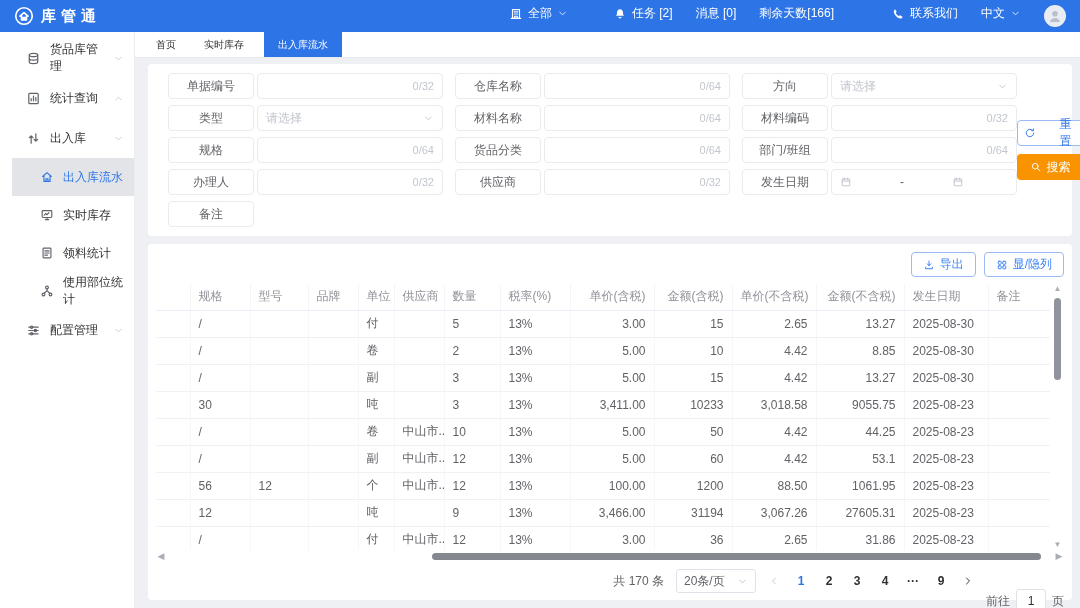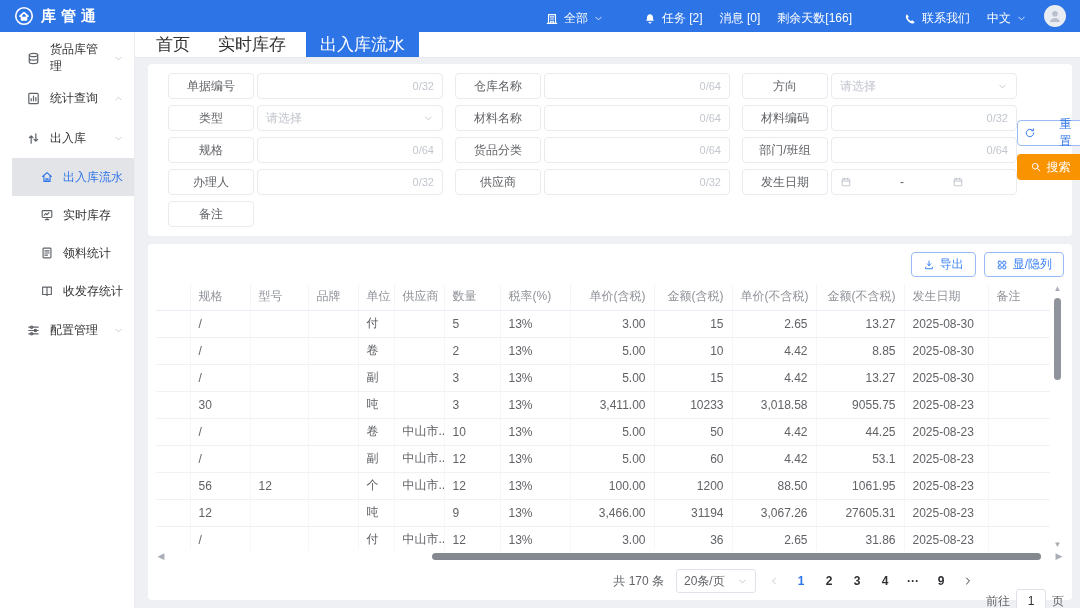--- a/index.html
+++ b/index.html
@@ -10,41 +10,41 @@
     font-size:12px; color:#303133; background:#eef0f4;
   }
   .ic { display:block; }
   .ic * { fill:none; stroke:currentColor; stroke-width:1.3; stroke-linecap:round; stroke-linejoin:round; }
   .ic .fill { fill:currentColor; stroke:none; }
 
   
   .topbar { height:32px; background:#2d74e7; color:#fff; display:flex; align-items:center; padding:0 14px; }
   .brand { display:flex; align-items:center; gap:7px; font-size:15px; font-weight:bold; }
   .brand-text { letter-spacing:5px; }
-  .top-right { margin-left:auto; display:flex; align-items:flex-end; gap:17px; font-size:12px; }
+  .top-right { margin-left:auto; display:flex; align-items:flex-start; gap:23px; font-size:12px; }
   .top-item { display:flex; align-items:center; gap:5px; cursor:pointer; white-space:nowrap; }
   .scope-group { margin-right:22px; }
   .contact-group { margin-left:34px; }
   .avatar { width:22px; height:22px; border-radius:50%; background:#e9edf3; color:#b9c0cc; display:flex; align-items:center; justify-content:center; overflow:hidden; }
   .chev { opacity:.9; }
   .chev.up svg { transform:rotate(180deg); }
 
   
   .layout { display:flex; height:576px; }
   .sidebar { width:135px; background:#fff; flex-shrink:0; border-right:1px solid #ececf0; padding-top:6px;padding-left:12px; }
   .side-item { height:40px; display:flex; align-items:center; gap:9px; padding:0 10px 0 14px; cursor:pointer; color:#303133; }
   .side-item .schev { margin-left:auto; color:#bfc3cc; }
   .sicon { color:#5f6368; display:flex; flex-shrink:0; }
   .side-sub { height:38px; display:flex; align-items:center; gap:9px; padding-left:28px; cursor:pointer; color:#303133; }
   .side-sub.active { background:#e3e4e8; color:#2d74e7; }
   .side-sub.active .sicon { color:#2d74e7; }
 
   .main { flex:1; min-width:0; display:flex; flex-direction:column; }
   .tabbar { background:#fff; height:26px; flex-shrink:0; display:flex; align-items:stretch; padding-left:13px; gap:12px; border-bottom:1px solid #e8eaee; }
-  .tab { display:flex; align-items:center; padding:0 8px; cursor:pointer; font-size:17px; }
+  .tab { display:flex; align-items:center; padding:0 8px; cursor:pointer; font-size:10px; }
   .tab.active { background:#2d74e7; color:#fff; padding:0 14px; }
 
   .content { flex:1; min-height:0; padding:6px 8px 8px 13px; display:flex; flex-direction:column; gap:8px; }
   .panel { background:#fff; border-radius:4px; }
 
   
   .form-panel { padding:9px 8px 9px 20px; display:flex; }
   .fcols { display:flex; gap:12px; }
   .fcol { display:flex; flex-direction:column; gap:6px; }
   .frow { display:flex; align-items:center; }
@@ -227,24 +227,27 @@
           <svg class="ic" width="14" height="14" viewBox="0 0 16 16">
             <rect x="3.5" y="2.5" width="9" height="11" rx="1"></rect>
             <path d="M5.5 5.5h5M5.5 8h5M5.5 10.5h3"></path>
           </svg>
         </span>
         <span>领料统计</span>
       </div>
       <div class="side-sub">
         <span class="sicon">
           <svg class="ic" width="14" height="14" viewBox="0 0 16 16">
-            <path d="M3 3.5h3.8c.8 0 1.2.5 1.2 1V13c0-.6-.5-1-1.3-1H3V3.5zM13 3.5H9.2c-.8 0-1.2.5-1.2 1V13c0-.6.5-1 1.3-1H13V3.5z"></path>
-          </svg>
-        </span>
-        <span>收发存统计</span>
+            <circle cx="8" cy="4" r="1.6"></circle>
+            <circle cx="4" cy="12" r="1.6"></circle>
+            <circle cx="12" cy="12" r="1.6"></circle>
+            <path d="M8 5.6v1.9M8 7.5l-3.1 3.1M8 7.5l3.1 3.1"></path>
+          </svg>
+        </span>
+        <span>使用部位统计</span>
       </div>
       <div class="side-item">
         <span class="sicon">
           <svg class="ic" width="15" height="15" viewBox="0 0 16 16">
             <path d="M3 4.5h10M3 8h10M3 11.5h10"></path>
             <circle cx="6" cy="4.5" r="1.3"></circle>
             <circle cx="10" cy="8" r="1.3"></circle>
             <circle cx="6" cy="11.5" r="1.3"></circle>
           </svg>
         </span>

